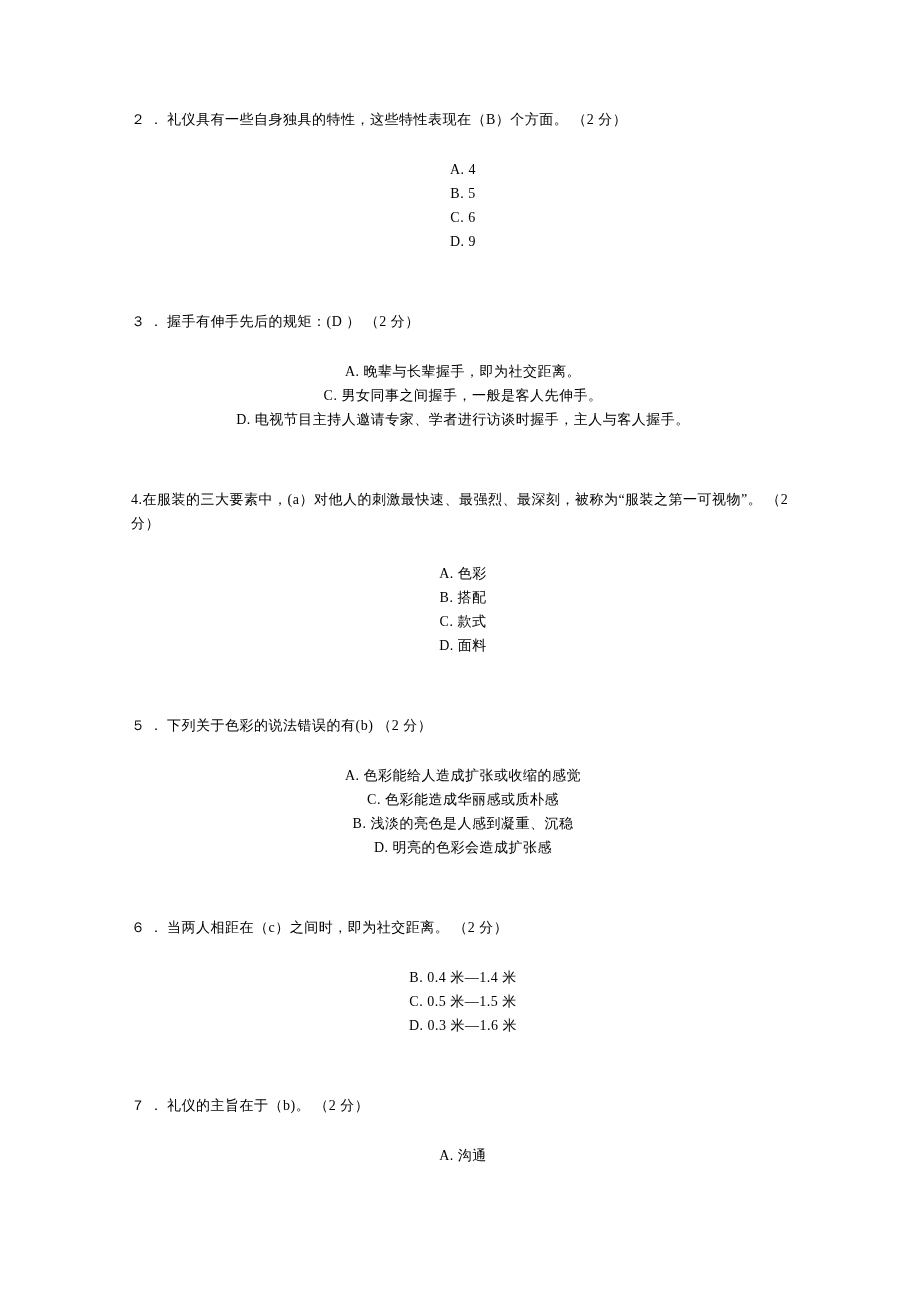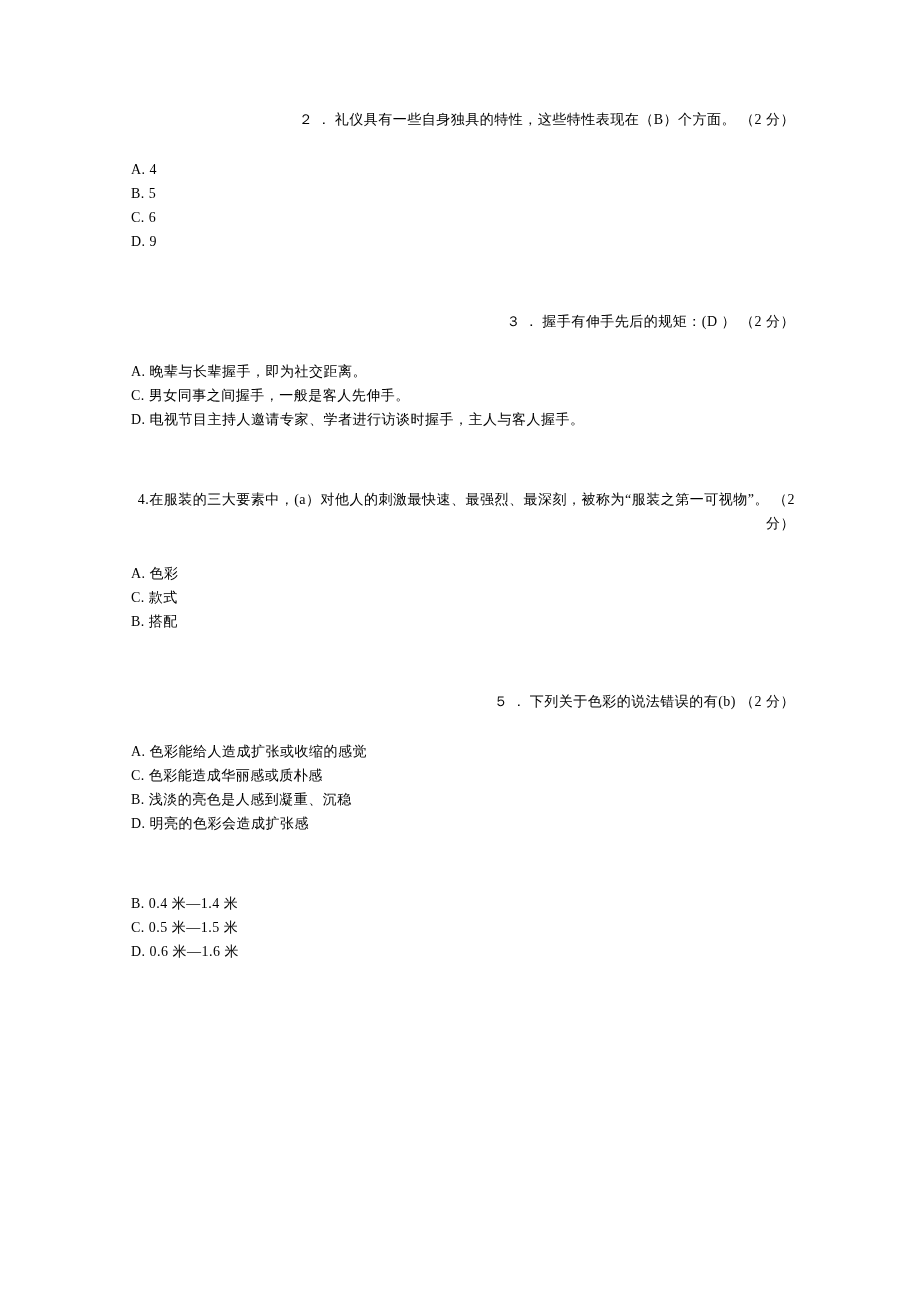--- a/index.html
+++ b/index.html
@@ -15,27 +15,27 @@
     .page {
       padding: 108px 125px 80px 131px;
     }
     .question {
       margin-bottom: 56px;
     }
     .q-text {
       margin-bottom: 26px;
       line-height: 1.7;
       letter-spacing: 0.5px;
-      text-align: right;
     }
     .options {
     }
     .option {
       line-height: 1.72;
       letter-spacing: 0.5px;
+      text-align: center;
     }
     .spaced-num {
       letter-spacing: 4px;
     }
   </style>
 </head>
 <body>
 
 <div class="page">
 
@@ -61,39 +61,51 @@
       <div class="option">D.  电视节目主持人邀请专家、学者进行访谈时握手，主人与客人握手。</div>
     </div>
   </div>
 
   <div class="question">
     <div class="q-text">
       <span>4.</span><span>在服装的三大要素中，(a）对他人的刺激最快速、最强烈、最深刻，被称为“服装之第一可视物”。 （2 分）</span>
     </div>
     <div class="options">
       <div class="option">A.  色彩</div>
+      <div class="option">B.  搭配</div>
       <div class="option">C.  款式</div>
-      <div class="option">B.  搭配</div>
+      <div class="option">D.  面料</div>
     </div>
   </div>
 
   <div class="question">
     <div class="q-text">
       <span class="spaced-num">５．</span><span>下列关于色彩的说法错误的有(b) （2 分）</span>
     </div>
     <div class="options">
       <div class="option">A.  色彩能给人造成扩张或收缩的感觉</div>
       <div class="option">C.  色彩能造成华丽感或质朴感</div>
       <div class="option">B.  浅淡的亮色是人感到凝重、沉稳</div>
       <div class="option">D.  明亮的色彩会造成扩张感</div>
     </div>
   </div>
 
   <div class="question">
+    <div class="q-text">
+      <span class="spaced-num">６．</span><span>当两人相距在（c）之间时，即为社交距离。 （2 分）</span>
+    </div>
     <div class="options">
       <div class="option">B.  0.4 米—1.4 米</div>
       <div class="option">C.  0.5 米—1.5 米</div>
-      <div class="option">D.  0.6 米—1.6 米</div>
+      <div class="option">D.  0.3 米—1.6 米</div>
     </div>
   </div>
 
+  <div class="question">
+    <div class="q-text">
+      <span class="spaced-num">７．</span><span>礼仪的主旨在于（b)。 （2 分）</span>
+    </div>
+    <div class="options">
+      <div class="option">A.  沟通</div>
+    </div>
+  </div>
 
 </div>
 
 </body></html>

